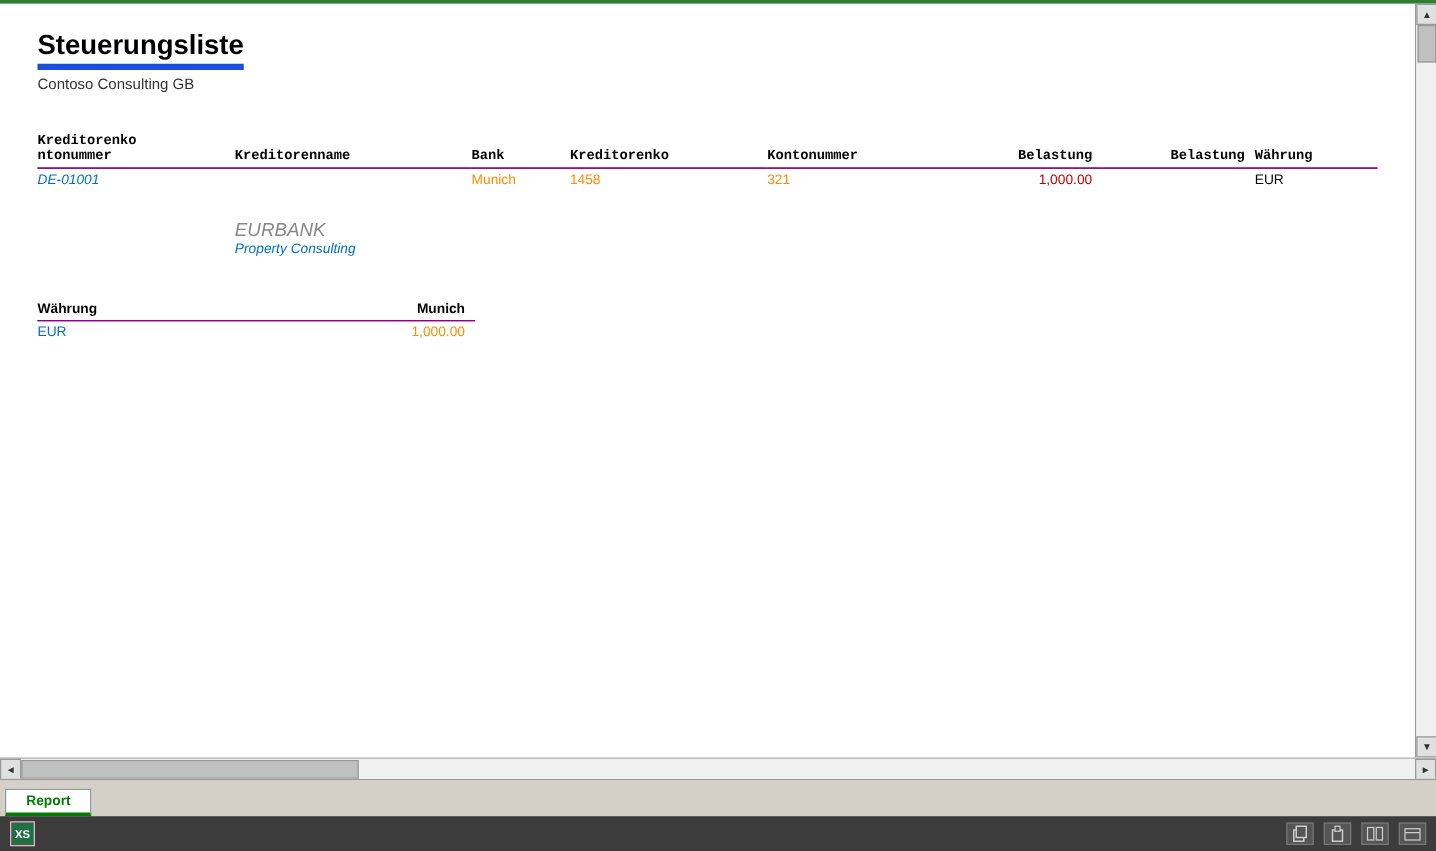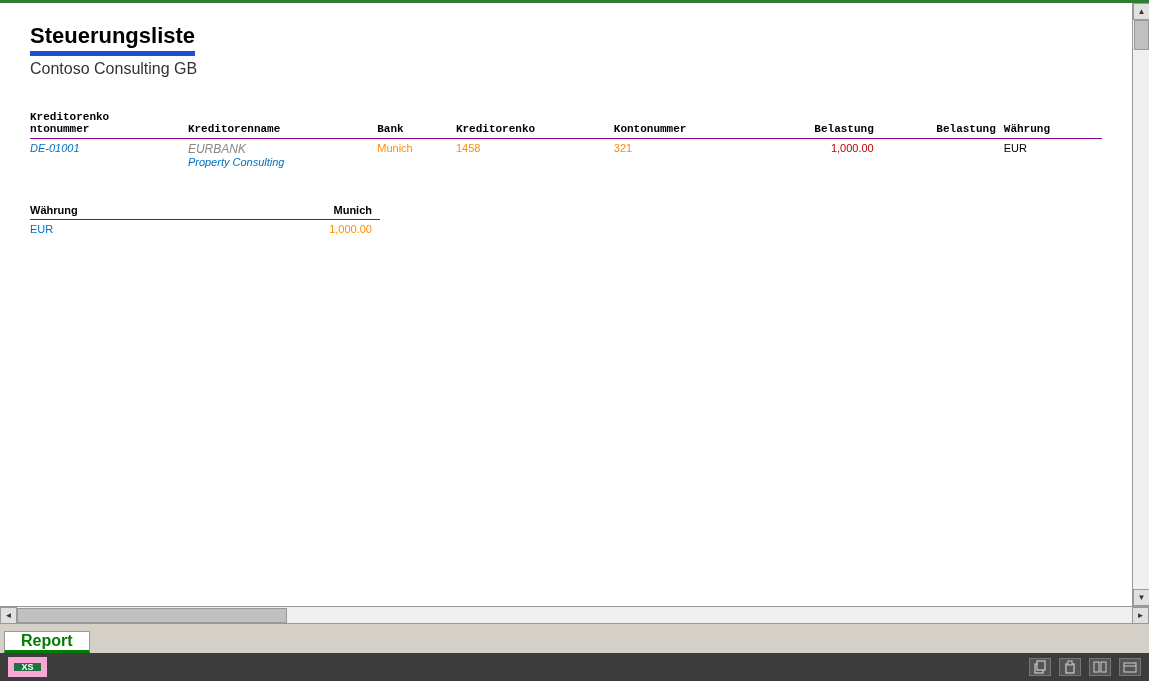--- a/index.html
+++ b/index.html
@@ -87,21 +87,21 @@
       font-size: 22px;
       font-weight: bold;
       color: #000;
       margin-bottom: 4px;
       border-bottom: 5px solid #1d4ed8;
       display: inline-block;
       padding-bottom: 2px;
     }
 
     .report-subtitle {
-      font-size: 16px;
+      font-size: 12px;
       color: #333;
       margin-bottom: 30px;
     }
 
     
     .main-table {
       width: 100%;
       border-collapse: collapse;
       margin-bottom: 30px;
     }
@@ -220,21 +220,21 @@
       background: #d4d0c8;
       display: flex;
       align-items: flex-end;
       padding: 4px 0 0 4px;
       border-top: 1px solid #999;
       height: 30px;
     }
 
     .tab {
       padding: 3px 16px;
-      font-size: 16px;
+      font-size: 11px;
       cursor: pointer;
       background: white;
       border: 1px solid #999;
       border-bottom: 3px solid #007c00;
       margin-right: 2px;
       color: #007c00;
       font-weight: bold;
       height: 22px;
       display: flex;
       align-items: center;
@@ -250,30 +250,30 @@
       padding: 0 8px;
     }
 
     .status-left {
       display: flex;
       align-items: center;
       gap: 4px;
     }
 
     .excel-icon {
-      width: 39px;
+      width: 20px;
       height: 20px;
       background: #1f7143;
       color: white;
       font-size: 9px;
       font-weight: bold;
       display: flex;
       align-items: center;
       justify-content: center;
-      border: 6px solid #f9a8d4;
+      border: 1px solid #f9a8d4;
     }
 
     .status-right {
       display: flex;
       align-items: center;
       gap: 8px;
     }
 
     .status-icon {
       width: 22px;
@@ -338,21 +338,21 @@
               </th>
               <th>
                 <div>Währung</div>
               </th>
             </tr>
           </thead>
           <tbody>
             <tr>
               <td class="link-blue">DE-01001</td>
               <td class="link-blue">
-                <div style="font-size:12px; color:#888;">EURBANK</div>
+                <div style="font-size:15px; color:#888;margin-top:38px;">EURBANK</div>
                 <div>Property Consulting</div>
               </td>
               <td class="link-orange">Munich</td>
               <td class="link-orange">1458</td>
               <td class="link-orange">321</td>
               <td class="amount-red">1,000.00</td>
               <td></td>
               <td>EUR</td>
             </tr>
           </tbody>

